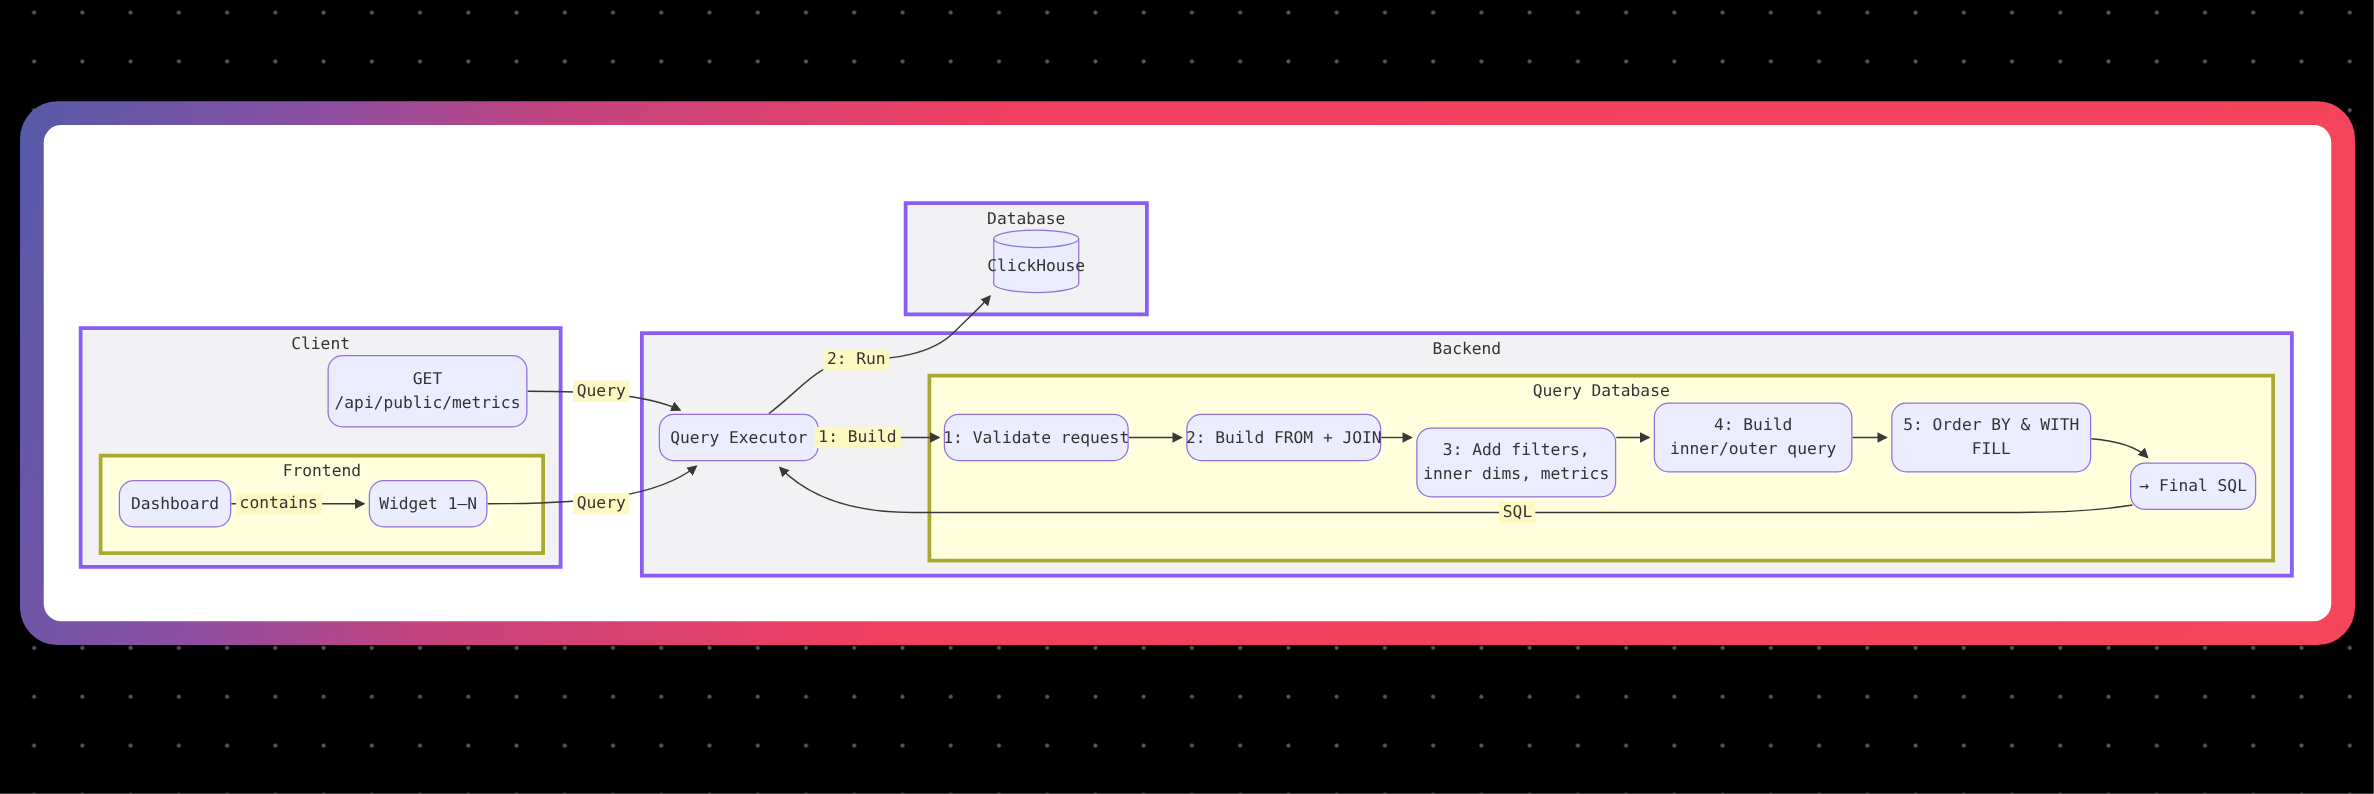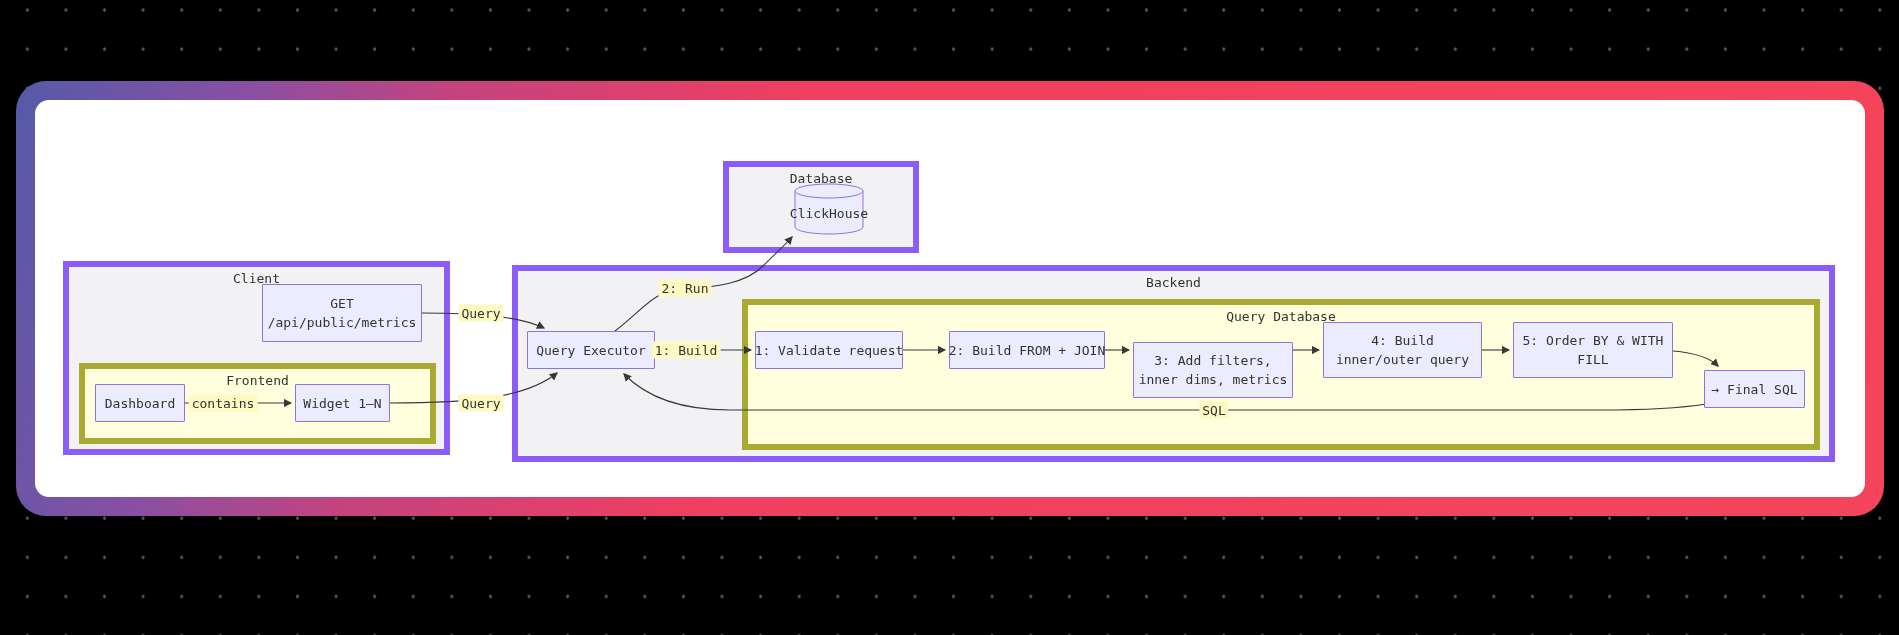--- a/index.html
+++ b/index.html
@@ -23,21 +23,21 @@
   }
   .card-inner {
     width: 100%; height: 100%;
     background: #ffffff;
     border-radius: 14px;
   }
   .diagram { position: absolute; left: 0; top: 0; width: 1899px; height: 635px; }
 
   .cluster {
     position: absolute;
-    border: 6px solid #8b5cf6;
+    border: 3px solid #8b5cf6;
     background: #f2f2f4;
   }
   .cluster.sub {
     background: #ffffde;
     border-color: #aaaa33;
   }
   .cluster-label {
     position: absolute;
     top: 4px; left: 0; width: 100%;
     text-align: center;
@@ -45,21 +45,21 @@
     color: #333;
     white-space: nowrap;
   }
   .edges { position: absolute; left: 0; top: 0; pointer-events: none; }
   .edges path.edge { fill: none; stroke: #383838; stroke-width: 1.1px; }
 
   .node {
     position: absolute;
     background: #ececff;
     border: 1px solid #9370db;
-    border-radius: 1px;
+    border-radius: 12px;
     display: flex;
     flex-direction: column;
     align-items: center;
     justify-content: center;
     font-size: 13px;
     color: #333;
     text-align: center;
     line-height: 19px;
     white-space: nowrap;
   }

